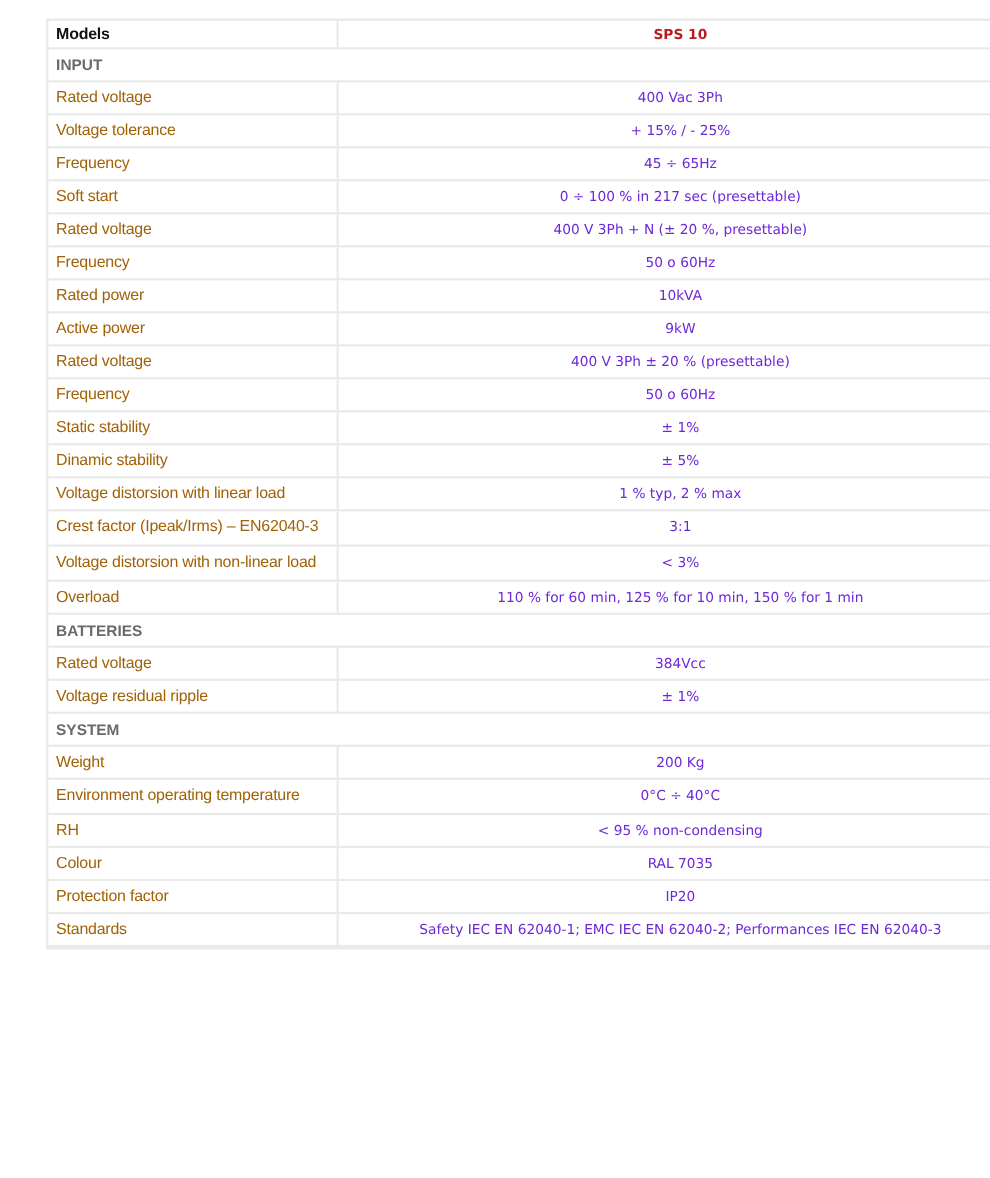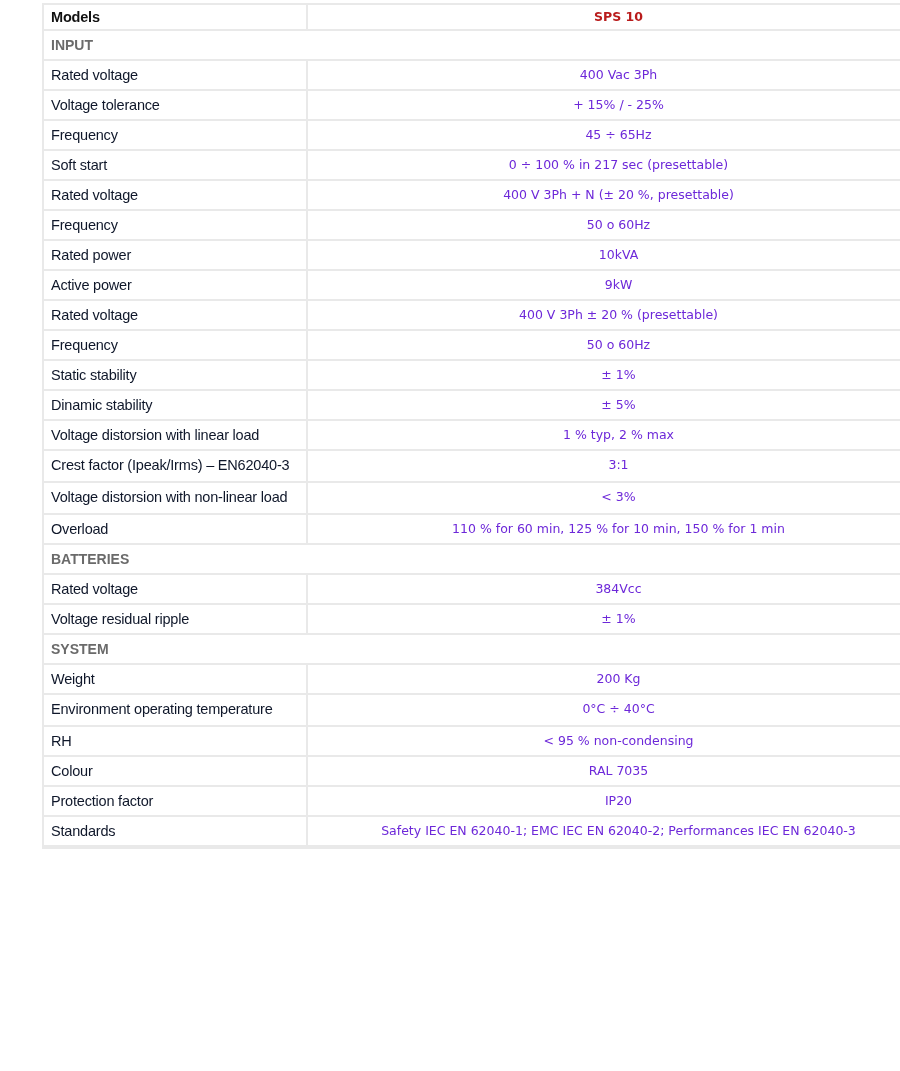--- a/index.html
+++ b/index.html
@@ -1,23 +1,23 @@
 <!DOCTYPE html>
 <html><head>
 <meta charset="utf-8">
 <style>
   html, body { margin: 0; padding: 0; background: #ffffff; }
   body { width: 900px; height: 1071px; overflow: hidden; position: relative;
          font-family: "DejaVu Sans", sans-serif; }
-  .wrap { position: absolute; left: 11px; top: 3px; width: 737px; padding-left: 31px; }
+  .wrap { position: absolute; left: 11px; top: 17px; width: 737px; padding-left: 31px; }
   table.spec { border-collapse: separate; border-spacing: 0; width: 889px;
                background: #e9e9e9; border: 2px solid #e9e9e9; table-layout: fixed; }
   table.spec td { padding: 0 7px; vertical-align: top; font-size: 13px; color: #3a3a3a;
                   line-height: 20px; background: #ffffff; border-bottom: 2px solid #e9e9e9; }
-  table.spec td.lbl { width: 248px; border-right: 2px solid #e9e9e9; font-family: "Liberation Sans", sans-serif; font-size: 14.5px; letter-spacing: -0.2px; color: #0f172a; }
+  table.spec td.lbl { width: 248px; border-right: 2px solid #e9e9e9; font-family: "Liberation Sans", sans-serif; font-size: 14.5px; letter-spacing: -0.2px; color: #a16207; }
   table.spec td.val { text-align: center; font-family: "DejaVu Sans", sans-serif; font-size: 12.5px; color: #6d28d9; }
   table.spec tr.row td { padding-top: 4px; padding-bottom: 4px; }
   table.spec tr.row.two td { padding-top: 4px; padding-bottom: 6px; }
   table.spec tr.header td { padding-top: 2px; padding-bottom: 2px; }
   table.spec tr.header td.lbl { font-weight: bold; color: #111; }
   table.spec tr.header td.val { font-weight: bold; color: #b91c1c; font-size: 12.5px; }
   table.spec tr.section td { background: #ffffff; color: #6a6a6a; font-weight: bold;
                              font-family: "Liberation Sans", sans-serif; font-size: 14px;
                              padding-top: 4px; padding-bottom: 4px; }
 </style>

